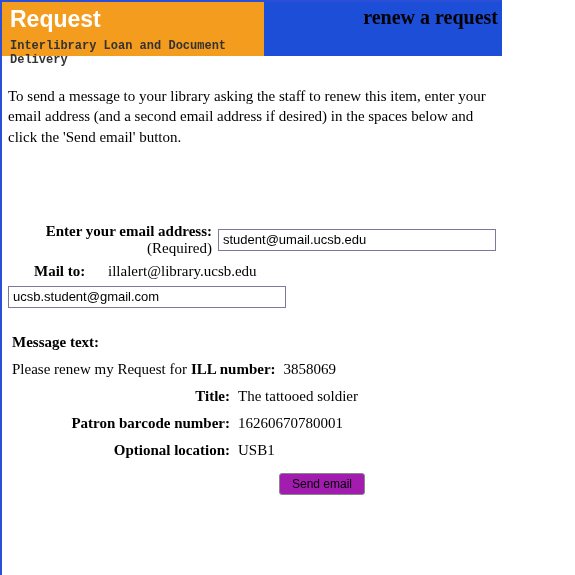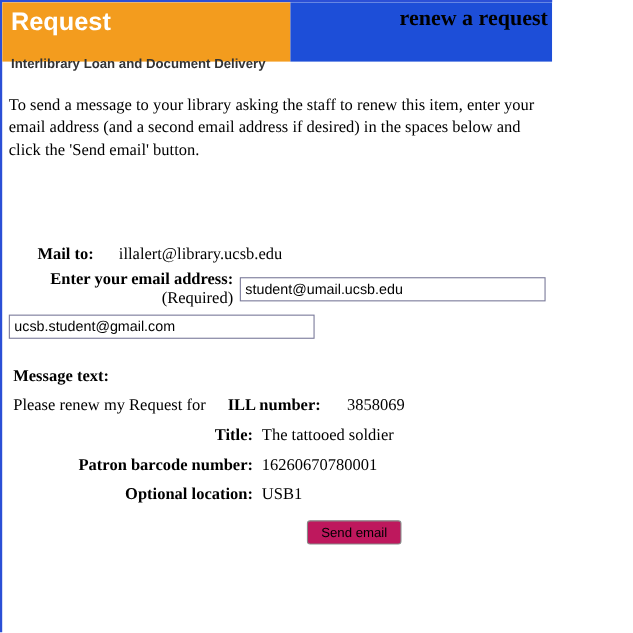--- a/index.html
+++ b/index.html
@@ -36,24 +36,24 @@
   .header-left .title {
     color: #fff;
     font-family: Arial, Helvetica, sans-serif;
     font-weight: bold;
     font-size: 23px;
     line-height: 1;
     margin-top: 2px;
   }
   .header-left .subtitle {
     color: #333;
-    font-family: Liberation Sans, sans-serif;
+    font-family: Liberation Mono, monospace;
     font-weight: bold;
     font-size: 12px;
-    margin-top: 20px;
+    margin-top: 8px;
   }
   .header-right {
     background: #1d4ed8;
     flex: 1;
     display: flex;
     align-items: flex-start;
     justify-content: flex-end;
     padding: 4px 4px 0 0;
   }
   .header-right .action {
@@ -121,36 +121,35 @@
   }
   .detail-label .bold { font-weight: bold; }
   .detail-value {
     flex: 1;
     font-size: 15px;
   }
   .please-row {
     display: flex;
     margin-bottom: 10px;
     padding-left: 4px;
-    gap: 16px;
   }
   .please-row .lead {
     font-size: 15px;
   }
   .please-row .illnum { margin-left: 8px; }
   .btn-row {
     text-align: center;
     margin-top: 14px;
     padding-left: 140px;
   }
   button.send {
     font-family: Arial, Helvetica, sans-serif;
     font-size: 12px;
     padding: 3px 12px;
-    background: #be185d;
+    background: #a21caf;
     border: 1px solid #888;
     border-radius: 3px;
     cursor: pointer;
   }
 </style>
 </head>
 <body>
 
 <div class="frame">
 
@@ -162,36 +161,36 @@
     <div class="header-right">
       <div class="action">renew a request</div>
     </div>
   </div>
 
   <div class="body">
 
     <div class="intro">To send a message to your library asking the staff to renew this item, enter your email address (and a second email address if desired) in the spaces below and click the 'Send email' button.</div>
 
     <div class="form-area">
-
-      <div class="row mailto">
-        <div class="label-col"><span class="bold">Mail to:</span></div>
-        <div class="value-col">illalert@library.ucsb.edu</div>
-      </div>
 
       <div class="row">
         <div class="label-col">
           <span class="bold">Enter your email address:</span>
           <span>(Required)</span>
         </div>
         <div class="value-col">
           <input type="text" value="student@umail.ucsb.edu" style="">
         </div>
       </div>
 
+      <div class="row mailto">
+        <div class="label-col"><span class="bold">Mail to:</span></div>
+        <div class="value-col">illalert@library.ucsb.edu</div>
+      </div>
+
       <div class="row cc">
         <div class="value-col">
           <input type="text" value="ucsb.student@gmail.com" style="">
         </div>
       </div>
 
     </div>
 
     <div class="msg-block">
       <div class="msg-heading">Message text:</div>

